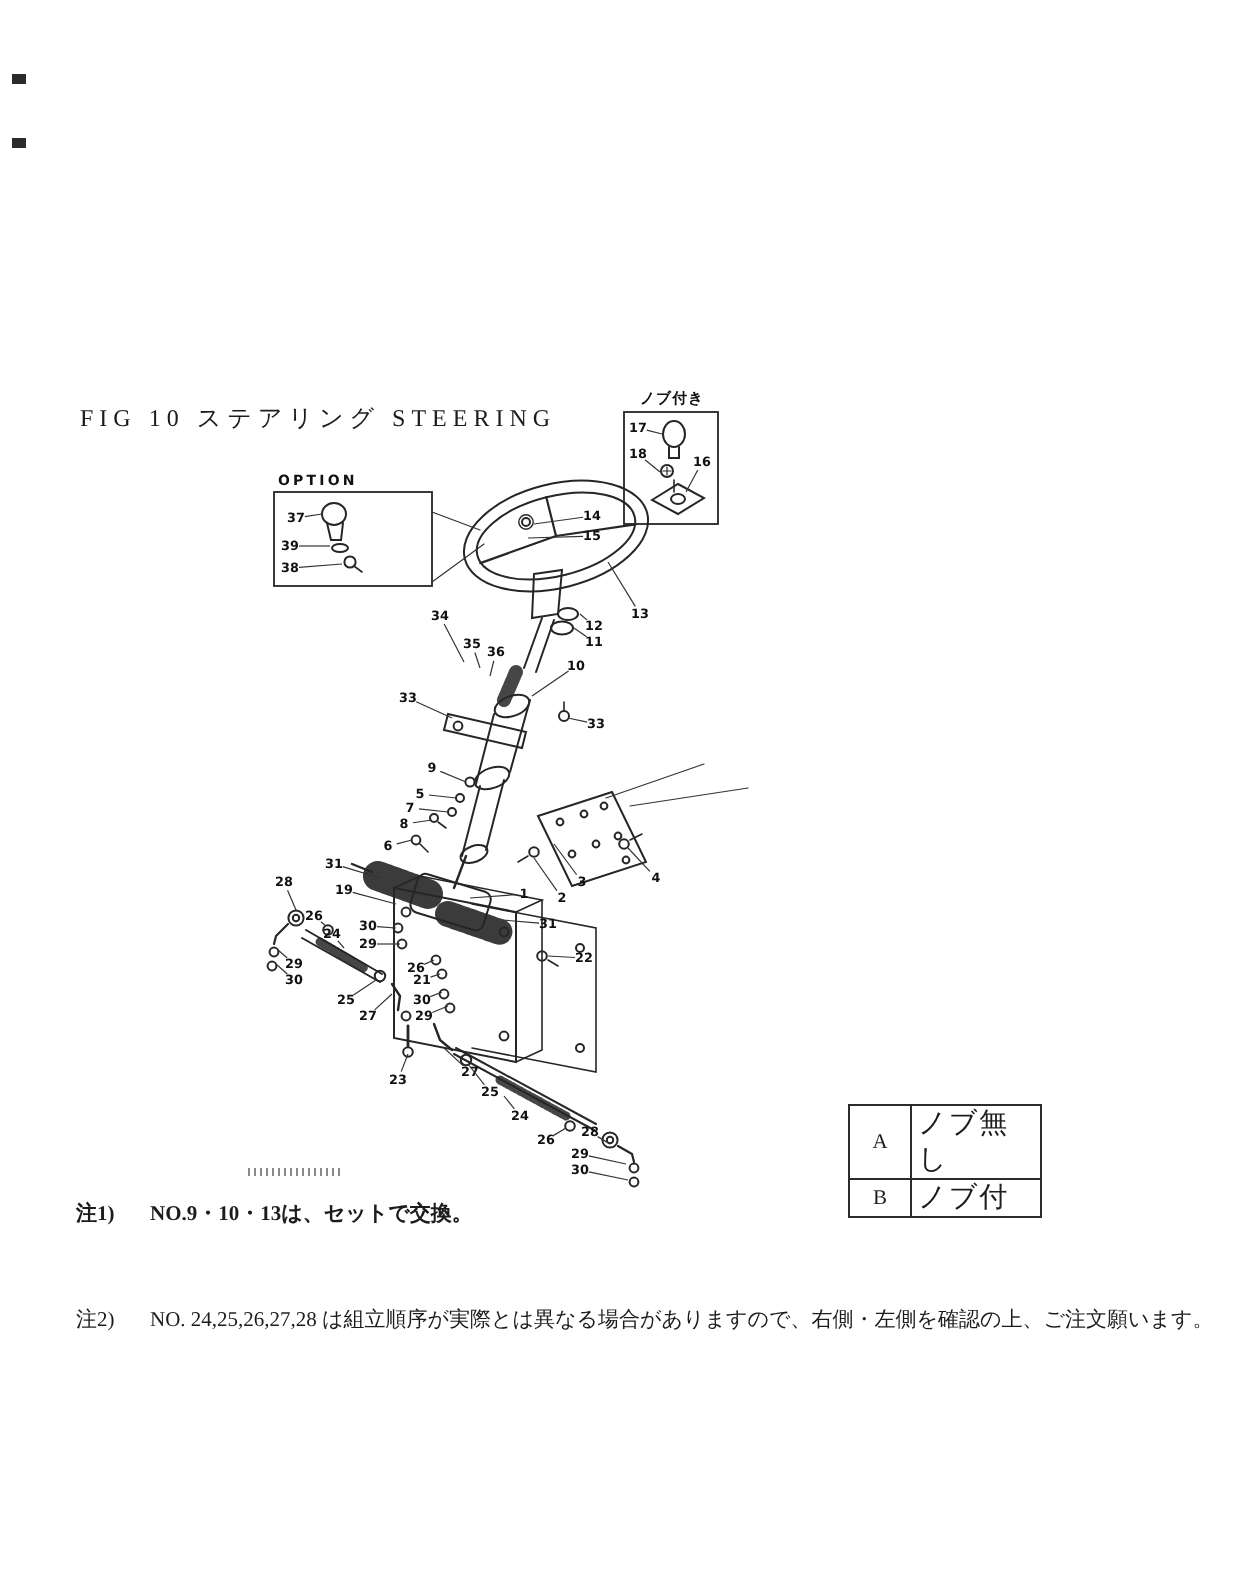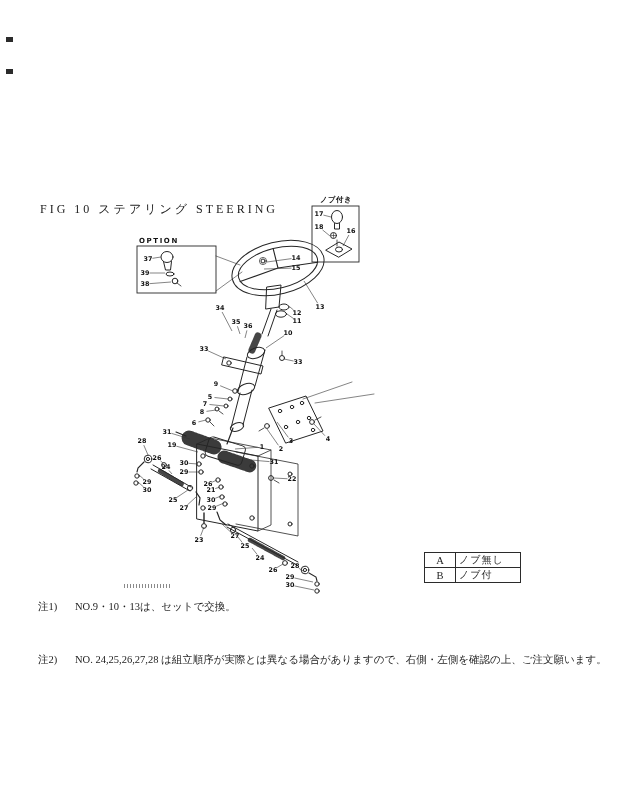--- a/index.html
+++ b/index.html
@@ -8,23 +8,23 @@
   .mark{position:absolute;left:6px;width:7px;height:5px;background:#2b2b2b;}
   .title{position:absolute;left:40px;top:165px;font-size:12px;letter-spacing:3px;white-space:nowrap;margin-top:36px;}
   svg.diagram{position:absolute;left:0;top:0;}
   .plabel{font-family:"DejaVu Sans",sans-serif;font-size:6.4px;font-weight:bold;fill:#111;}
   .cap{font-size:7.4px;letter-spacing:0.5px;}
   .opt{font-size:7px;letter-spacing:1.6px;}
   .leader{stroke:#333;stroke-width:0.6;}
   table.vt{position:absolute;left:424px;top:552px;border-collapse:collapse;border:1.5px solid #2b2b2b;}
   table.vt td{border:1px solid #2b2b2b;height:12px;padding:0 3px;}
   td.cA{width:24px;text-align:center;font-size:10.5px;}
-  td.cB{width:58px;font-family:"DejaVu Sans",sans-serif;font-size:10px;letter-spacing:1px;}
+  td.cB{width:58px;font-family:"DejaVu Sans",sans-serif;font-size:14px;letter-spacing:1px;}
   .note{position:absolute;left:38px;font-size:10.5px;white-space:nowrap;}
-  #n1{top:600px;} #n2{top:653px;}
+  #n1{top:600px;font-weight:bold;} #n2{top:653px;}
   .note-label{display:inline-block;width:37px;}
   .fineprint{position:absolute;left:124px;top:584px;width:46px;height:4px;
      background:repeating-linear-gradient(90deg,#8a8a8a 0 1px,transparent 1px 3px);}
 </style>
 </head>
 <body>
 
 <div class="mark" style="top:37px"></div>
 <div class="mark" style="top:69px"></div>
 

